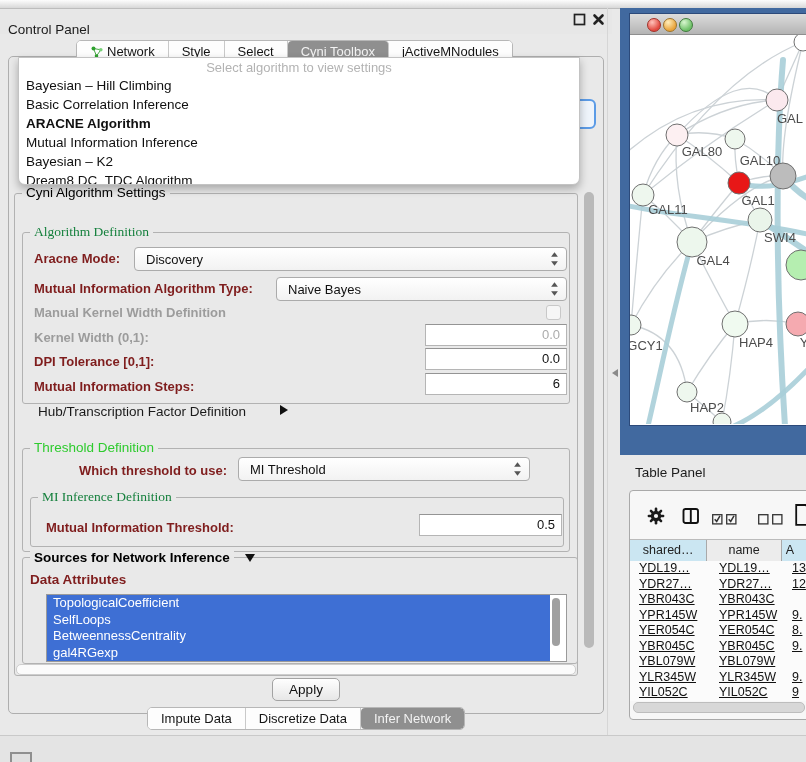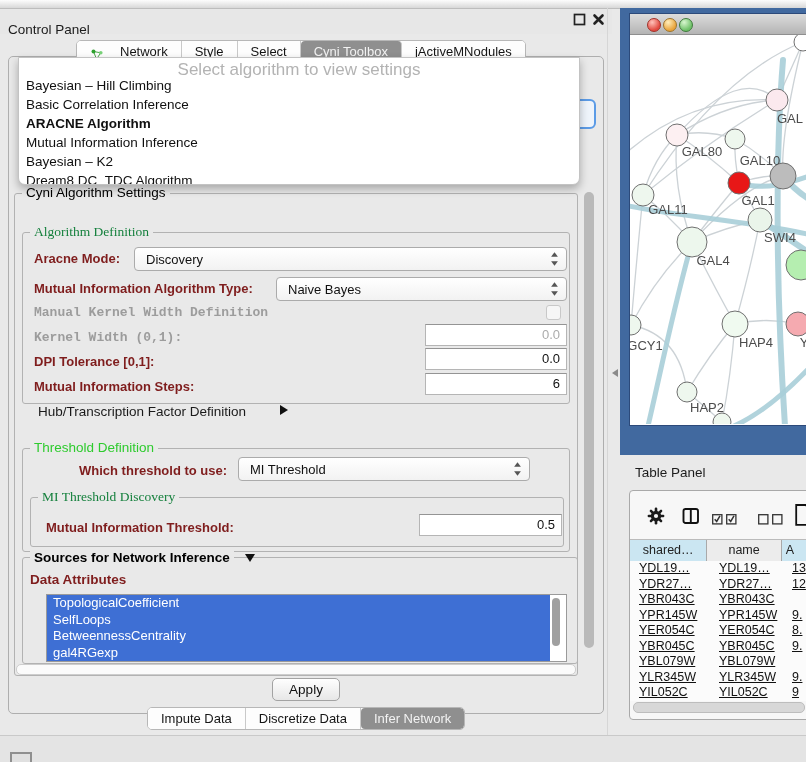--- a/index.html
+++ b/index.html
@@ -12,43 +12,43 @@
   .topstrip{left:0;top:0;width:806px;height:8px;background:linear-gradient(#fdfdfd,#d8d8d8);border-bottom:1px solid #bdbdbd;}
 
   
   .cp-titlebar{left:0;top:9px;width:612px;height:25px;background:#e7e7e7;}
   .cp-title{left:8px;top:13px;font-size:13.5px;color:#1c1c1c;}
   .winbtn{width:13px;height:13px;cursor:pointer;}
   .winbtn svg{display:block;}
 
   
   .tabbar{left:76px;top:40px;height:21px;display:flex;border:1px solid #b7b7b7;border-radius:5px;background:#fdfdfd;overflow:hidden;z-index:5;}
-  .tab{display:flex;align-items:flex-end;gap:16px;padding:0 13px;font-size:13px;color:#151515;line-height:20px;border-right:1px solid #c9c9c9;background:#fdfdfd;cursor:pointer;white-space:nowrap;}
+  .tab{display:flex;align-items:center;gap:3px;padding:0 13px;font-size:13px;color:#151515;line-height:20px;border-right:1px solid #c9c9c9;background:#fdfdfd;cursor:pointer;white-space:nowrap;}
   .tab:last-child{border-right:none;}
   .tab.sel{background:#8f8f8f;color:#f3f3f3;border-radius:4px;}
   .net-ic{width:14px;height:14px;}
 
   
   .panel{left:8px;top:56px;width:594px;height:656px;border:1px solid #aeaeae;border-radius:5px;background:#e9e9e9;}
 
   
   .popup{left:18px;top:57px;width:560px;height:126px;background:#fff;border:1px solid #c3c3c3;border-radius:0 0 7px 7px;box-shadow:0 4px 9px rgba(0,0,0,.28);z-index:60;overflow:hidden;}
-  .popup-header{text-align:center;color:#b3b3b3;font-size:17px;padding-top:2px;height:16px;}
+  .popup-header{text-align:center;color:#b3b3b3;font-size:13px;padding-top:2px;height:16px;}
   .dd-item{font-size:13.5px;color:#101010;line-height:19px;padding-left:7px;cursor:pointer;}
   .dd-item.bold{font-weight:700;}
   .combo-fragment{left:572px;top:99px;width:20px;height:26px;border:2px solid #5b9be6;border-radius:6px;background:#eef4fb;z-index:50;}
 
   
   .gbox{border:1px solid #b2b2b2;border-radius:3px;background:transparent;}
   .gtitle{font-size:13.5px;background:#e9e9e9;padding:0 4px;line-height:14px;z-index:3;white-space:nowrap;}
   .t-blue{color:#15803d;font-family:Liberation Serif, serif;}
   .t-green{color:#2ecb2e;}
 
   .lbl{font-size:13px;font-weight:700;color:#7f1d1d;white-space:nowrap;}
-  .lbl.dis{color:#9c9c9c;font-family:Liberation Mono, monospace;}
+  .lbl.dis{color:#9c9c9c;}
   .lbl13{font-size:13.5px;font-weight:400;color:#1a1a1a;white-space:nowrap;}
 
   .combo{background:linear-gradient(#ffffff,#f2f2f2);border:1px solid #ababab;border-radius:4px;height:22px;display:flex;align-items:center;cursor:pointer;}
   .combo .cv{font-size:13px;color:#111;padding-left:11px;flex:1;}
   .combo .stepper{width:9px;margin-right:7px;}
 
   .tf{background:#fff;border:1px solid #b5b5b5;border-top-color:#949494;height:20px;font-size:13px;color:#111;text-align:right;padding-right:6px;line-height:20px;}
   .tf.dis{color:#ababab;}
 
   .cb{width:13px;height:13px;border:1px solid #c8c8c8;border-radius:3px;background:#f6f6f6;}
@@ -197,21 +197,21 @@
   <span class="abs lbl" style="left:79px;top:463px;">Which threshold to use:</span>
   <div class="abs combo" style="left:238px;top:457px;width:290px;">
     <span class="cv">MI Threshold</span>
     <svg class="stepper" viewBox="0 0 8 14">
         <path d="M4,1 L7,5 H1 Z" fill="#555"></path>
         <path d="M4,13 L7,9 H1 Z" fill="#555"></path>
       </svg>
   </div>
 
   <div class="abs gbox" style="left:30px;top:497px;width:532px;height:48px;"></div>
-  <span class="abs gtitle t-blue" style="left:38px;top:490px;">MI Threshold Discovery</span>
+  <span class="abs gtitle t-blue" style="left:38px;top:490px;">MI Inference Definition</span>
   <span class="abs lbl" style="left:46px;top:520px;">Mutual Information Threshold:</span>
   <div class="abs tf" style="left:419px;top:514px;width:135px;">0.5</div>
 
   <div class="abs gbox" style="left:22px;top:557px;width:554px;height:105px;"></div>
   <span class="abs gtitle" style="left:30px;top:551px;font-weight:bold;">Sources for Network Inference</span>
   <div class="abs tri-d" style="left:245px;top:554px;z-index:4;"></div>
   <span class="abs lbl" style="left:30px;top:572px;font-size:13.5px;">Data Attributes</span>
   <div class="abs attrlist" id="attrList">
       <div class="attr-item">TopologicalCoefficient</div>
       <div class="attr-item">SelfLoops</div>

